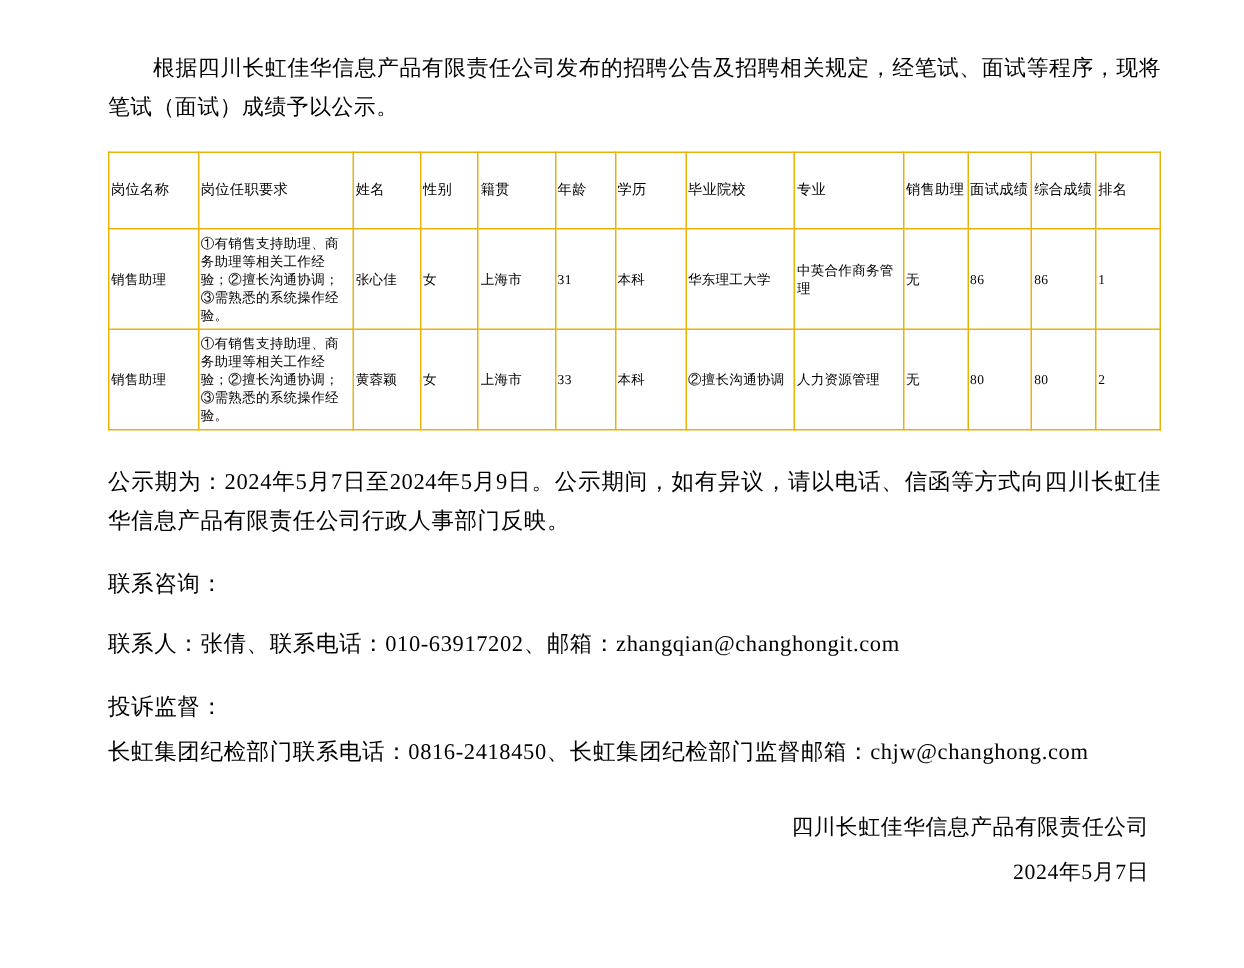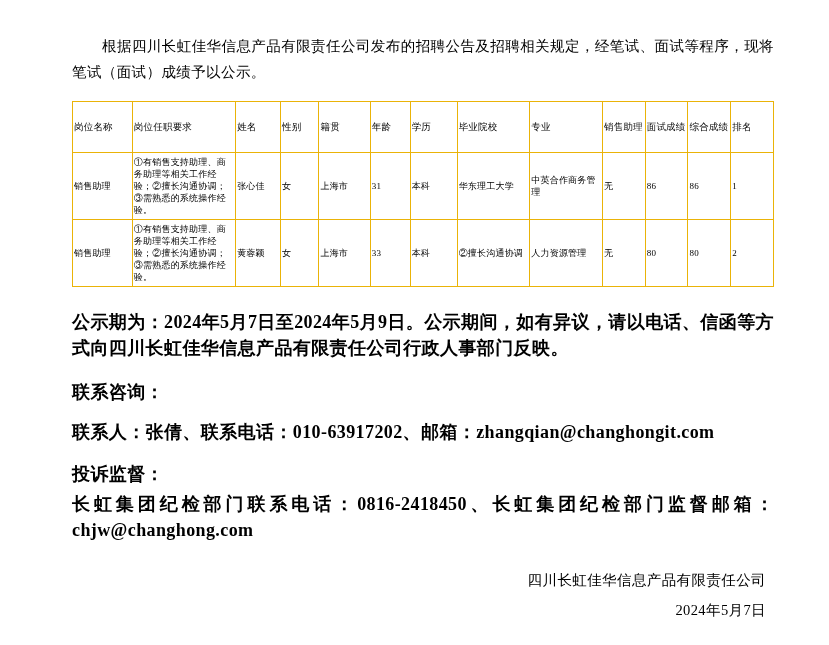--- a/index.html
+++ b/index.html
@@ -69,25 +69,24 @@
   .col-age     { width: 5.6%; }
   .col-edu     { width: 6.6%; }
   .col-school  { width: 10.2%; }
   .col-major   { width: 10.2%; }
   .col-written { width: 6.0%; }
   .col-inter   { width: 6.0%; }
   .col-total   { width: 6.0%; }
   .col-rank    { width: 6.0%; }
 
   .para {
-    font-size: 18px;
+    font-size: 15px;
     line-height: 26px;
     text-align: justify;
     letter-spacing: 0.4px;
-    font-weight: bold;
   }
   .notice {
     margin-top: 22px;
   }
   .block {
     margin-top: 16px;
   }
   .block .para {
     margin: 0 0 4px 0;
   }

